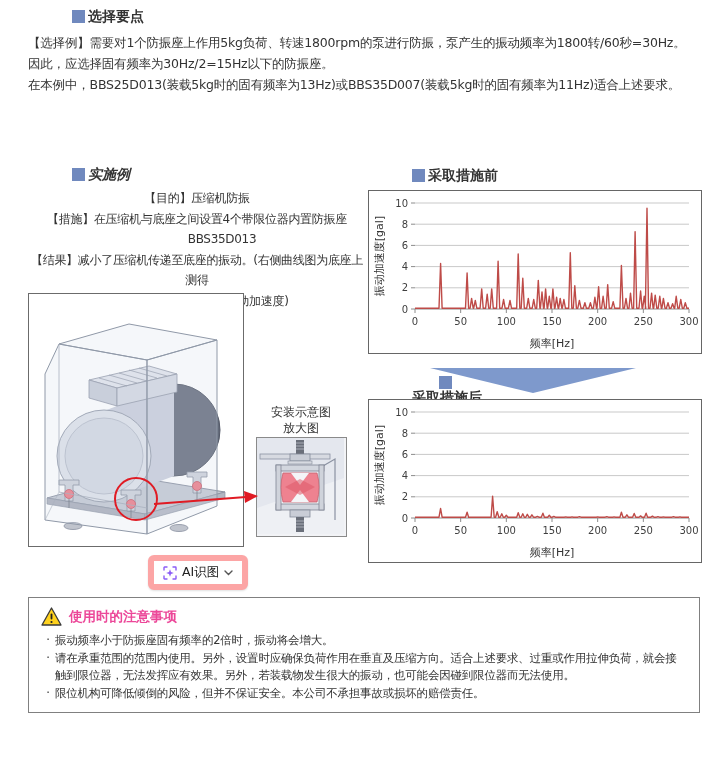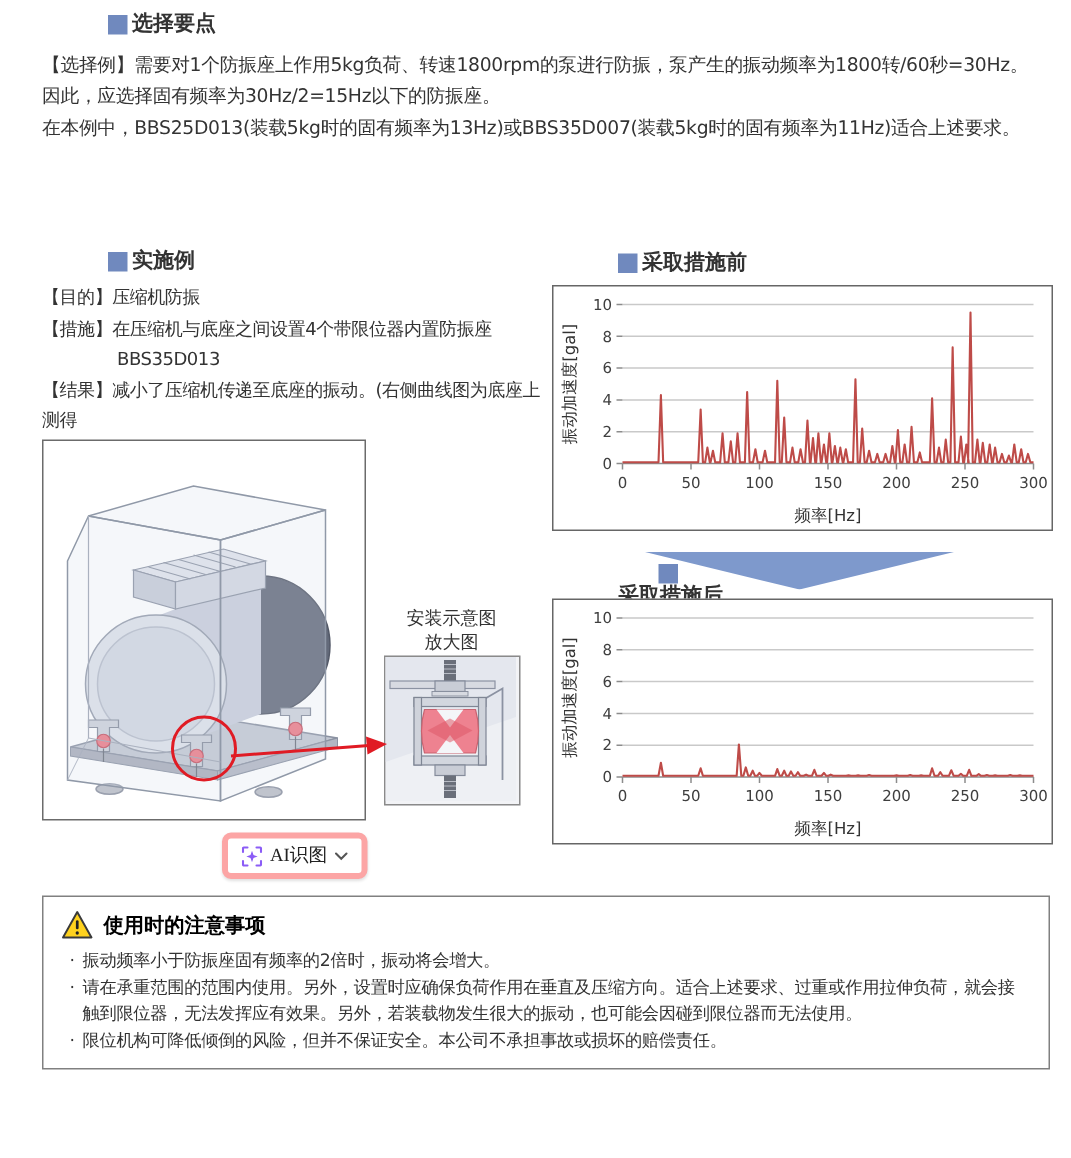--- a/index.html
+++ b/index.html
@@ -7,46 +7,46 @@
         font-family:"DejaVu Sans","Liberation Sans",sans-serif;color:#333;overflow:hidden;}
   .abs{position:absolute;}
   h2.sec{display:flex;align-items:center;font-size:14px;font-weight:bold;color:#333;margin:0;line-height:16px;padding-left:44px;}
   .sq{width:13px;height:13px;background:#7089BE;display:inline-block;margin-right:3px;flex:0 0 auto;}
   
   .sec-select{left:28px;top:8px;width:682px;}
   .sec-select h2{margin-bottom:8px;}
   .sec-select p{font-size:12.5px;line-height:21px;margin:0;letter-spacing:-0.2px;}
   
   .sec-example{left:28px;top:166px;width:338px;}
-  .sec-example h2{margin-bottom:6px;}
-  .sec-example p{font-size:12px;line-height:20.5px;margin:0;letter-spacing:-0.3px;}
+  .sec-example h2{margin-bottom:6px;font-style:italic;}
+  .sec-example p{font-size:12px;line-height:20.5px;margin:0;letter-spacing:-0.3px;text-align:center;}
   .sec-example p.indent{padding-left:50px;}
   
   .illus-box{left:28px;top:293px;width:214px;height:252px;border:1px solid #6b6b6b;background:#fff;}
   .inset-caption{left:250px;top:404px;width:102px;text-align:center;font-size:12px;line-height:16px;color:#333;}
   .inset-box{left:256px;top:437px;width:89px;height:98px;border:1px solid #8a8a8a;background:#f2f3f6;}
   .red-arrow-wrap{left:146px;top:486px;width:114px;height:26px;z-index:5;pointer-events:none;}
   
   .ai-btn{left:148px;top:555px;height:23px;display:inline-flex;align-items:center;gap:5px;
-          padding:0 9px;background:#fff;border:4px solid #fca5a5;border-radius:6px;
-          box-shadow:0 1px 2px rgba(0,0,0,.12);font-size:12.5px;color:#222;cursor:pointer;font-family:Liberation Serif, serif;}
+          padding:0 9px;background:#fff;border:6px solid #fca5a5;border-radius:6px;
+          box-shadow:0 1px 2px rgba(0,0,0,.12);font-size:12.5px;color:#222;cursor:pointer;}
   
   .h-before{left:368px;top:167px;}
   .h-after{left:368px;top:376px;flex-direction:column;}
   .chart{border:1px solid #666;background:#fff;}
   .chart1{left:368px;top:190px;width:332px;height:162px;}
   .chart2{left:368px;top:399px;width:332px;height:162px;}
   .chart text{font-family:"DejaVu Sans","Liberation Sans",sans-serif;font-size:10px;fill:#3f3f3f;}
   .chart text.axis{font-size:11px;fill:#333;}
   .big-arrow{left:430px;top:367px;width:206px;height:26px;}
   
   .warning{left:28px;top:597px;width:672px;border:1px solid #808080;background:#fff;
            box-sizing:border-box;padding:9px 12px 10px 12px;}
   .warning .wtitle{display:flex;align-items:center;gap:7px;font-size:13.5px;font-weight:bold;
-                   color:#000000;margin-bottom:6px;}
+                   color:#ec4899;margin-bottom:6px;}
   .witem{display:flex;font-size:11.5px;line-height:17.5px;color:#333;letter-spacing:-0.2px;}
   .witem .bullet{flex:0 0 14px;text-align:center;}
   .witem .wtext{flex:1;}
 </style>
 </head>
 <body>
 
 <div class="page">
 
   <div class="abs sec-select">

